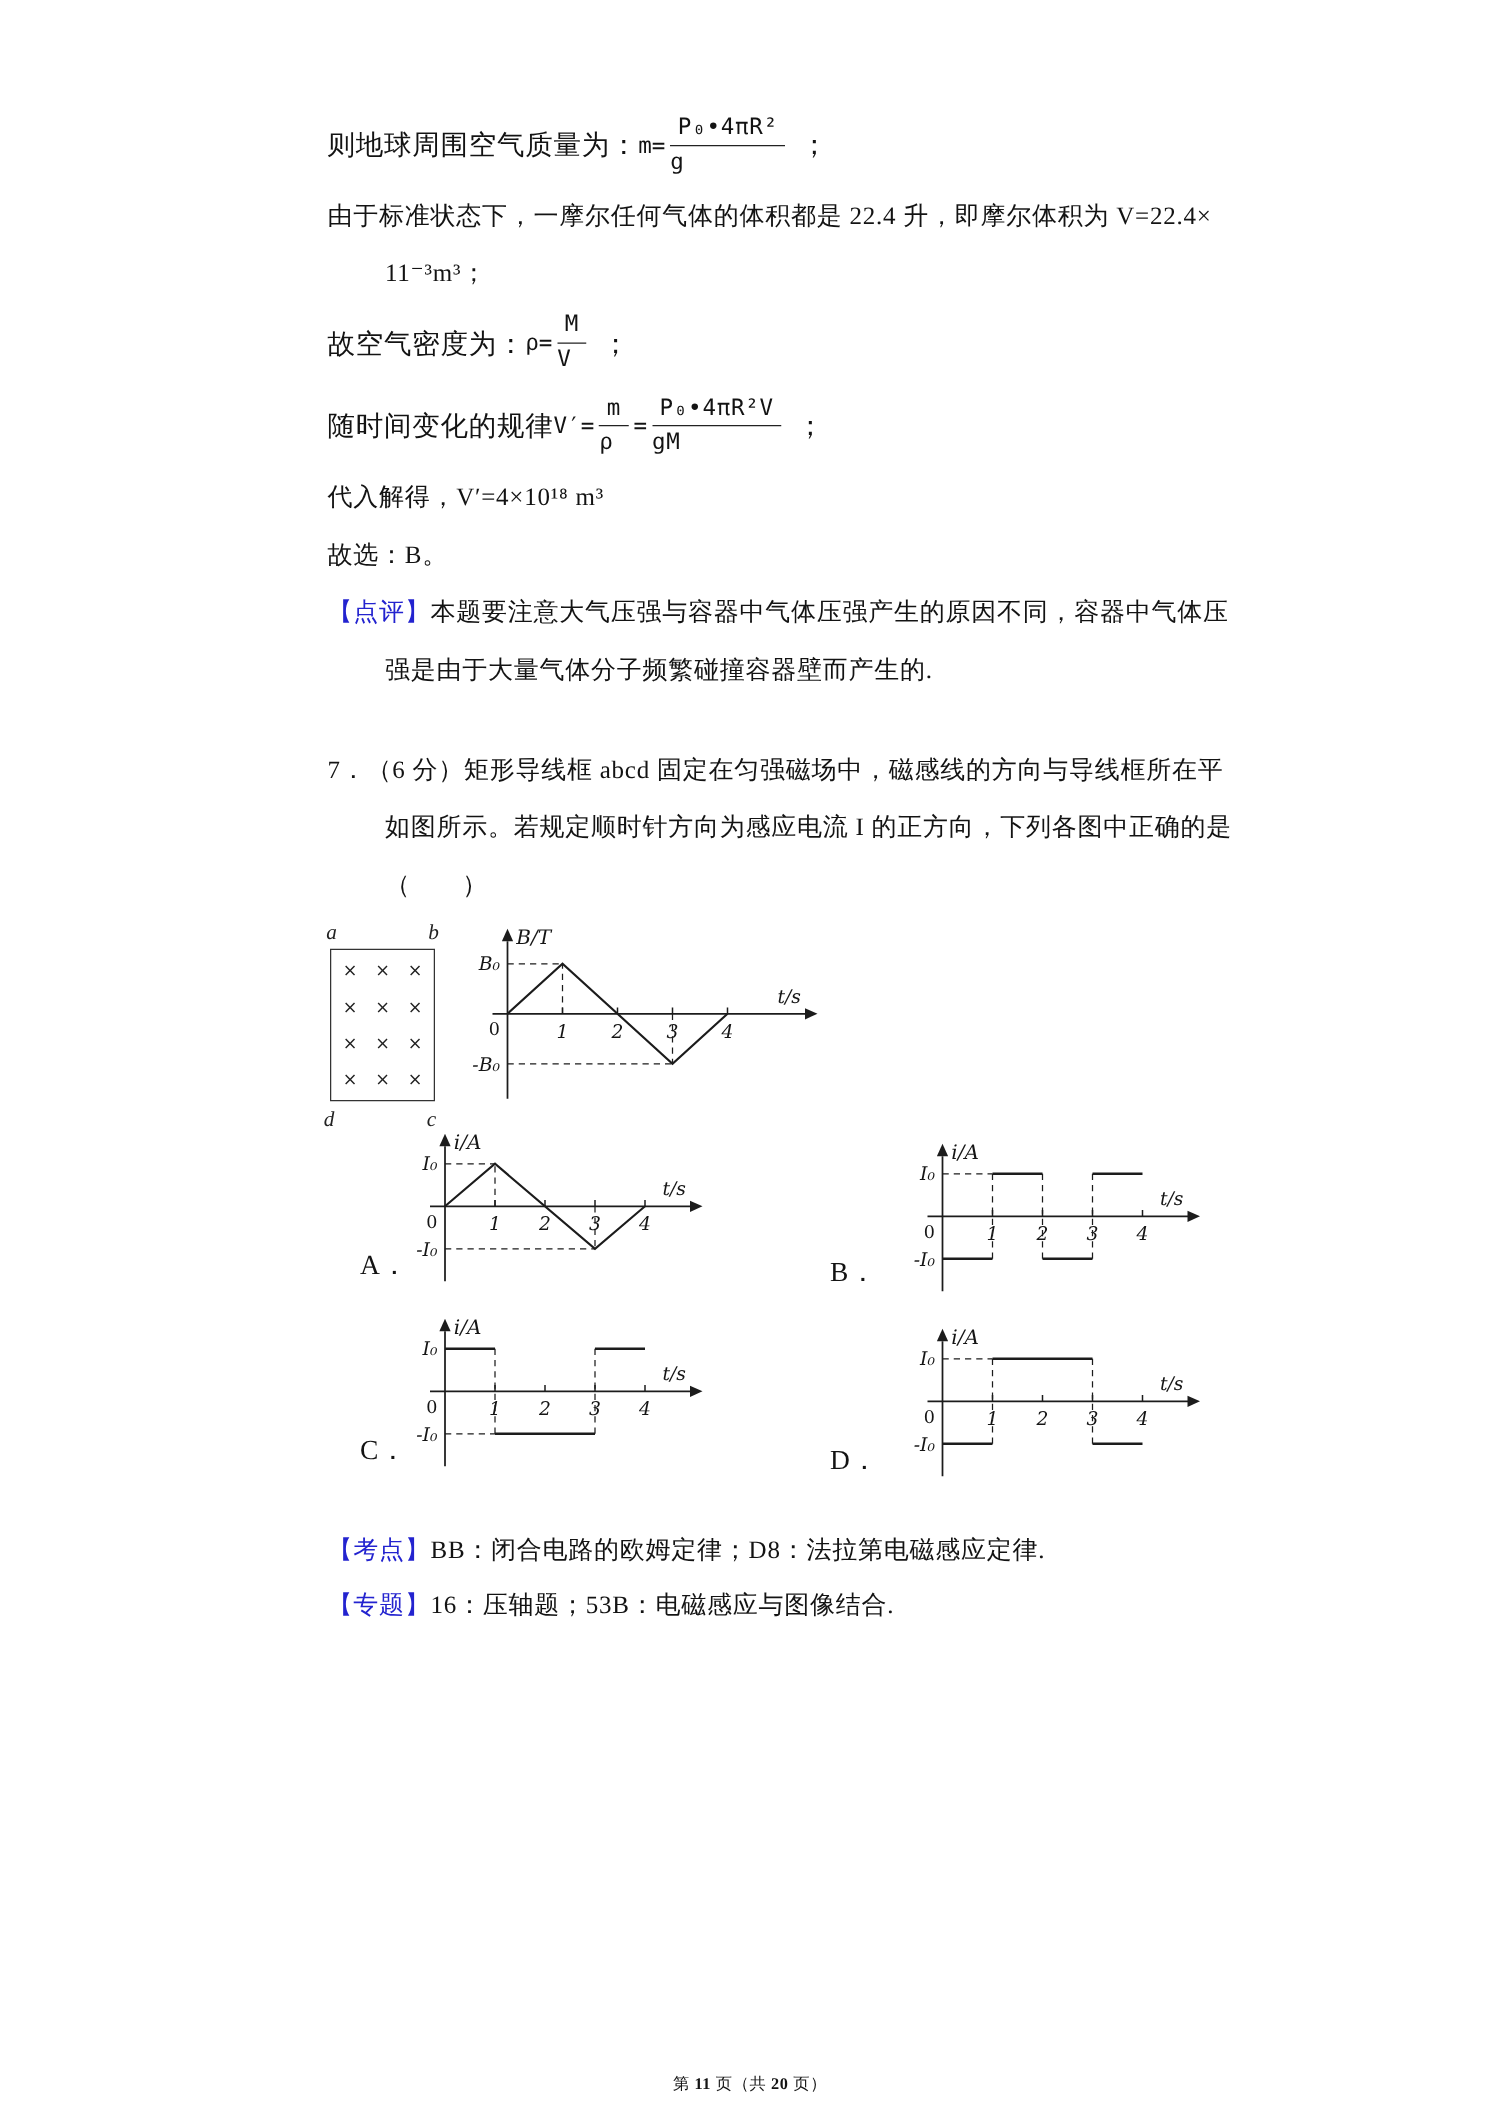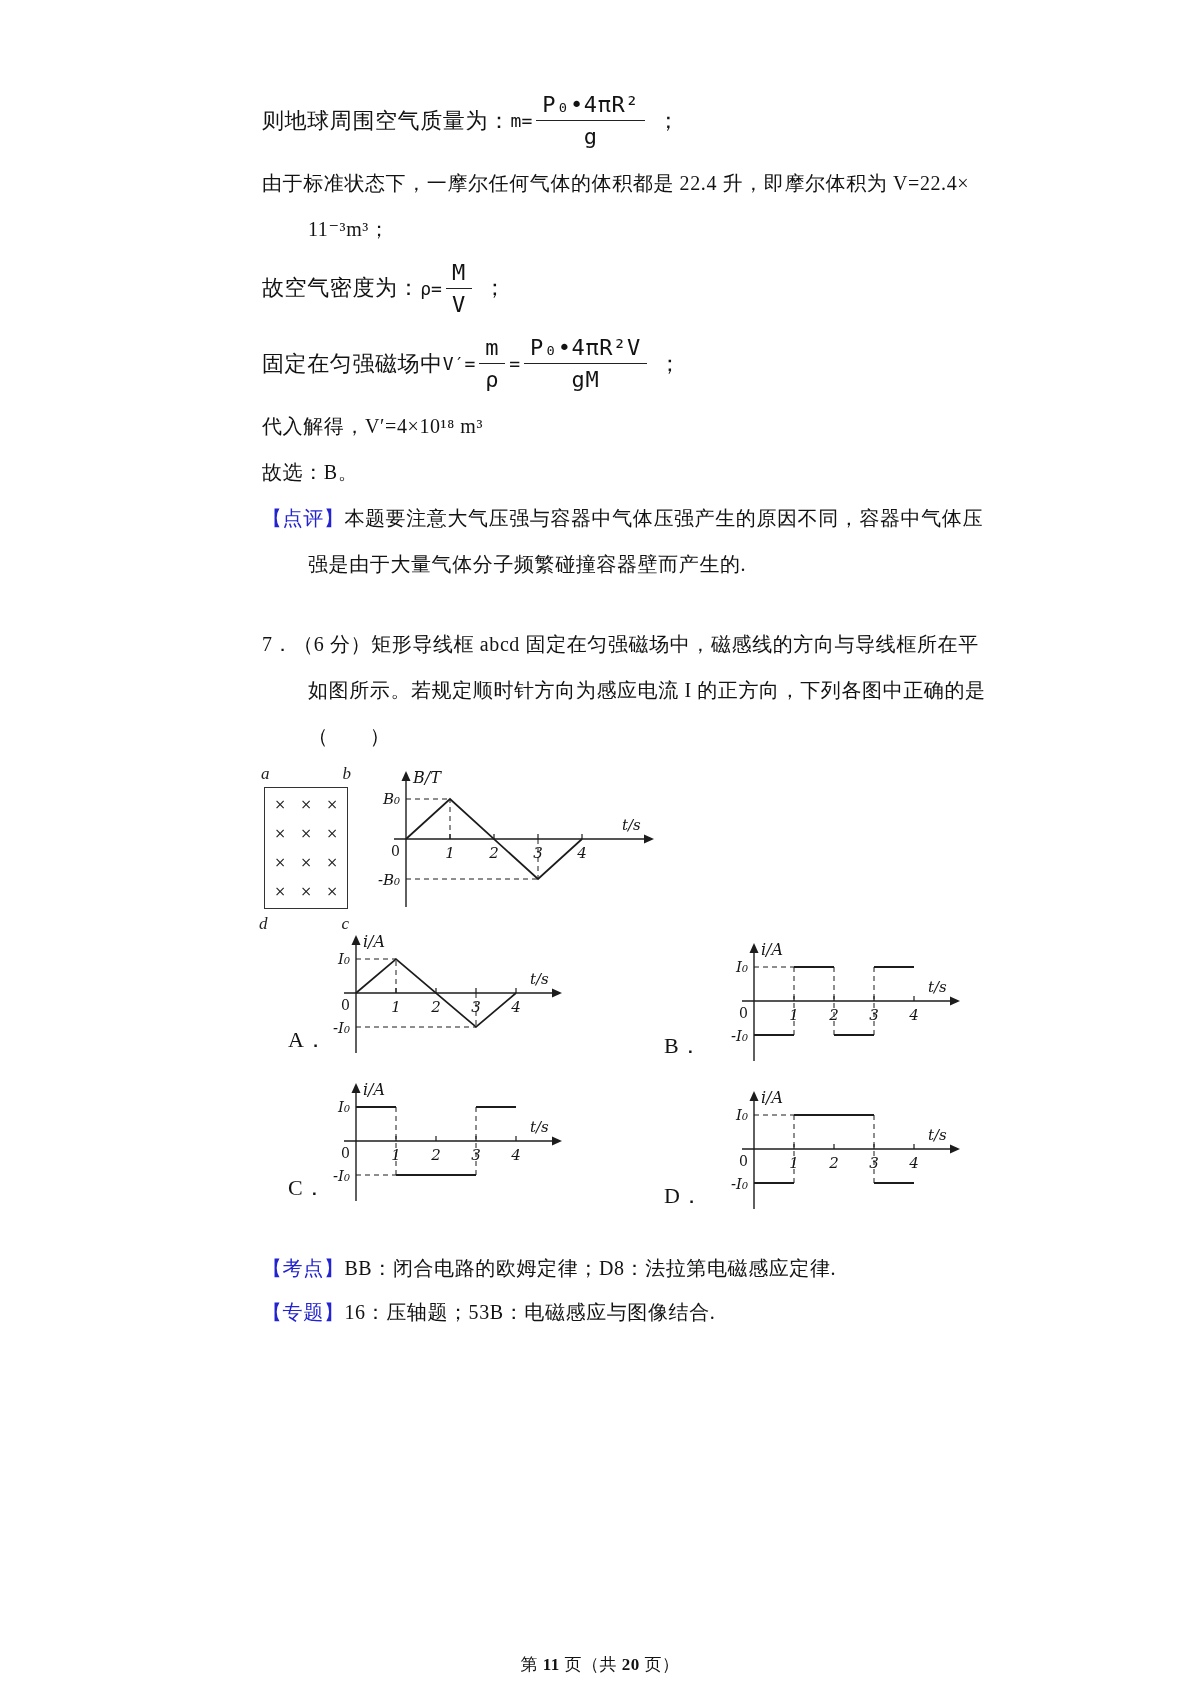--- a/index.html
+++ b/index.html
@@ -6,40 +6,40 @@
   .page{
     position:relative;width:1012px;height:1698px;margin:0 auto;background:#fff;
     font-family:"Liberation Serif","DejaVu Serif",serif;color:#131313;overflow:hidden;
   }
   .content{position:absolute;left:168px;top:92px;width:815px;}
   p{margin:0;}
   .tline{font-size:20px;line-height:1.5;margin-bottom:16px;letter-spacing:0.6px;}
   .indent{padding-left:46px;}
   .fline{display:flex;align-items:center;margin-bottom:18px;font-size:22px;letter-spacing:0.6px;}
   .mono{font-family:"DejaVu Sans Mono","Liberation Mono",monospace;font-size:18px;letter-spacing:0;}
-  .frac{display:inline-flex;flex-direction:column;align-items:center;margin:0 4px;
-        font-family:"DejaVu Sans Mono","Liberation Mono",monospace;font-size:22px;line-height:1.15;}
+  .frac{display:inline-flex;flex-direction:column;margin:0 4px;
+        font-family:"DejaVu Sans Mono","Liberation Mono",monospace;font-size:18px;line-height:1.15;}
   .frac .num{padding:0 6px 3px;border-bottom:1.5px solid #222;}
   .frac .den{padding-top:3px;}
   .suffix{margin-left:8px;}
   .blue{color:var(--label-blue,#2323cf);}
   .spacer{height:34px;}
   .figures{position:relative;height:480px;margin:4px 0 6px;}
   .fieldbox{position:absolute;left:2px;top:20px;width:82px;height:120px;border:1.6px solid #333;}
   .xgrid{display:grid;grid-template-columns:repeat(3,1fr);height:100%;align-items:center;justify-items:center;
          font-family:"DejaVu Sans",sans-serif;font-size:14px;color:#222;padding:2px;box-sizing:border-box;}
   .corner{position:absolute;font-style:italic;font-size:17px;color:#222;}
   .corner.tl{left:-4px;top:-24px;}
   .corner.tr{right:-4px;top:-24px;}
   .corner.bl{left:-6px;bottom:-26px;}
   .corner.br{right:-2px;bottom:-26px;}
   .graph{position:absolute;}
   .optlabel{position:absolute;font-size:22px;letter-spacing:0.6px;}
   .assessment .tline{margin-bottom:14px;}
-  .footer{position:absolute;left:0;right:0;bottom:22px;text-align:center;font-size:17px;letter-spacing:0.5px;}
+  .footer{position:absolute;left:0;right:0;bottom:22px;text-align:center;font-size:13px;letter-spacing:0.5px;}
   .footer .bold{font-weight:700;}
 </style>
 </head>
 <body>
 
 <div class="page">
   <div class="content">
 
     <div class="fline">
       <span>则地球周围空气质量为：</span>
@@ -58,21 +58,21 @@
       <span>故空气密度为：</span>
       <span class="mono">ρ=</span>
       <span class="frac">
         <span class="num">M</span>
         <span class="den">V</span>
       </span>
       <span class="suffix">；</span>
     </div>
 
     <div class="fline">
-      <span>固定在匀强磁场中</span>
+      <span>随时间变化的规律</span>
       <span class="mono">V′</span>
       <span class="mono">=</span>
       <span class="frac">
         <span class="num">m</span>
         <span class="den">ρ</span>
       </span>
       <span class="mono">=</span>
       <span class="frac">
         <span class="num">P₀•4πR²V</span>
         <span class="den">gM</span>

